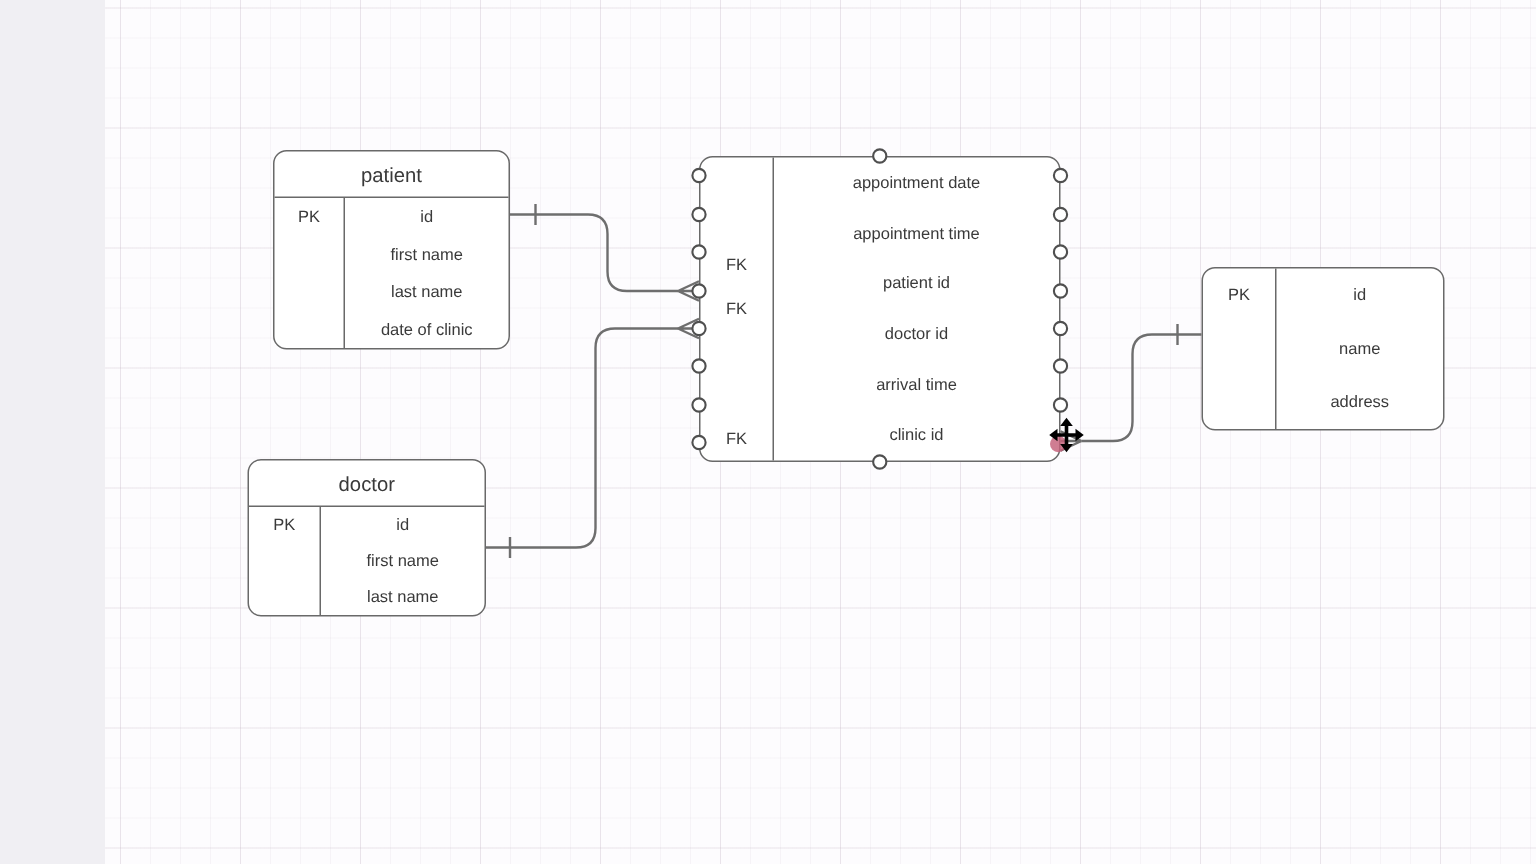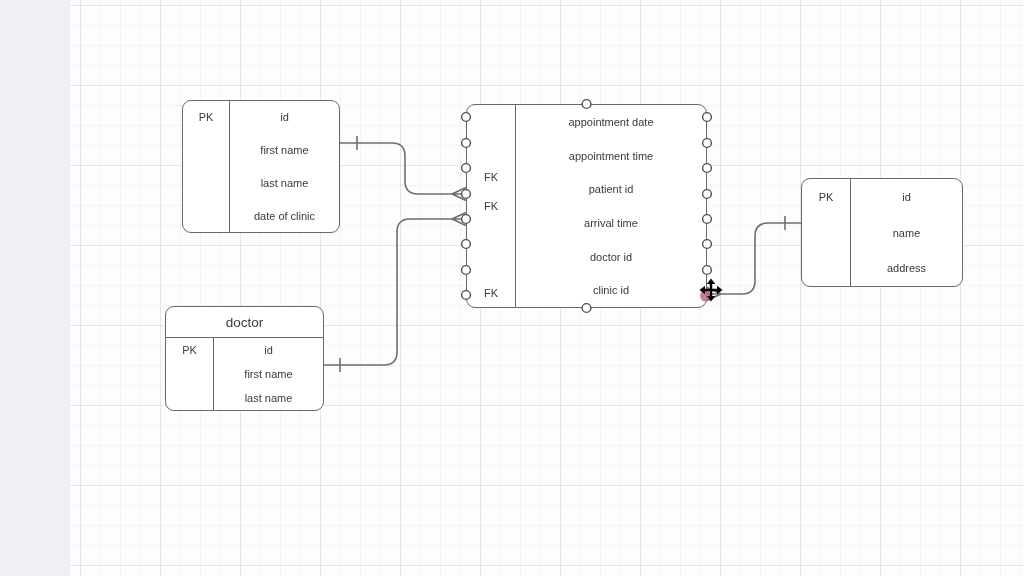--- a/index.html
+++ b/index.html
@@ -27,20 +27,21 @@
   .overlay{position:absolute;left:0;top:0;width:1024px;height:576px;pointer-events:none;}
 </style>
 </head>
 <body>
 
 <div class="screen">
   <div class="side-panel"></div>
   <div class="canvas"></div>
 
   <div class="entity" style="left:182px;top:100px;width:158px;height:133px">
+    <div class="title" style="height:30px">patient</div>
     <div class="body">
       <div class="keycol" style="width:46px">
         <div class="cell">PK</div>
         <div class="cell"></div>
         <div class="cell"></div>
         <div class="cell"></div>
       </div>
       <div class="fieldcol">
         <div class="cell">id</div>
         <div class="cell">first name</div>
@@ -58,22 +59,22 @@
         <div class="cell">FK</div>
         <div class="cell">FK</div>
         <div class="cell"></div>
         <div class="cell"></div>
         <div class="cell">FK</div>
       </div>
       <div class="fieldcol">
         <div class="cell">appointment date</div>
         <div class="cell">appointment time</div>
         <div class="cell">patient id</div>
+        <div class="cell">doctor id</div>
         <div class="cell">arrival time</div>
-        <div class="cell">doctor id</div>
         <div class="cell">clinic id</div>
       </div>
     </div>
   </div>
 
   <div class="entity" style="left:165px;top:306px;width:159px;height:105px">
     <div class="title" style="height:30px">doctor</div>
     <div class="body">
       <div class="keycol" style="width:47px">
         <div class="cell">PK</div>

